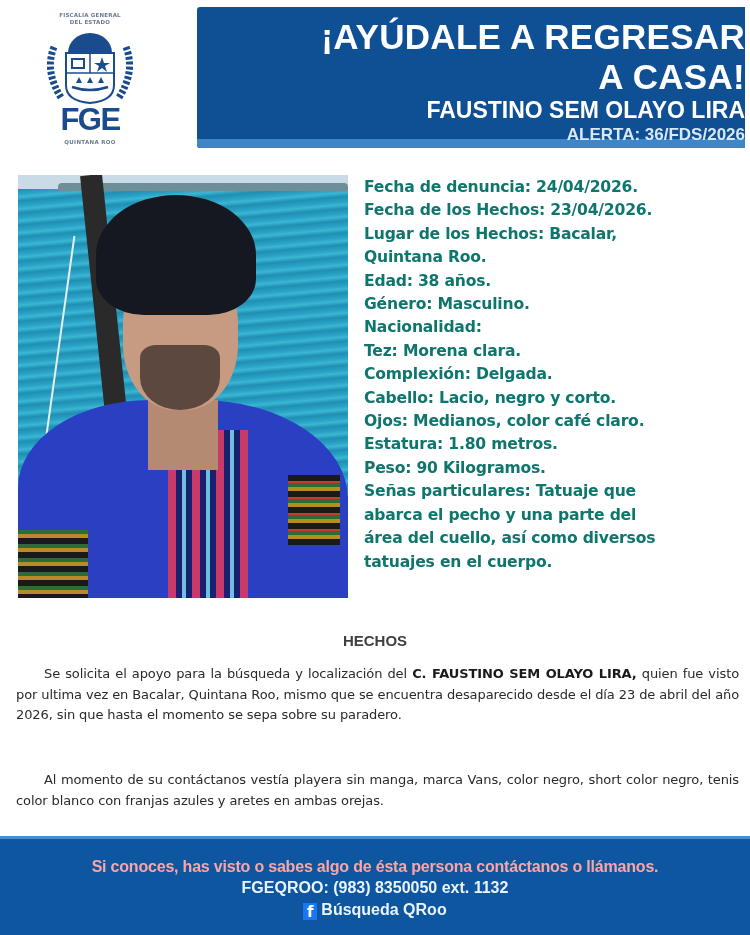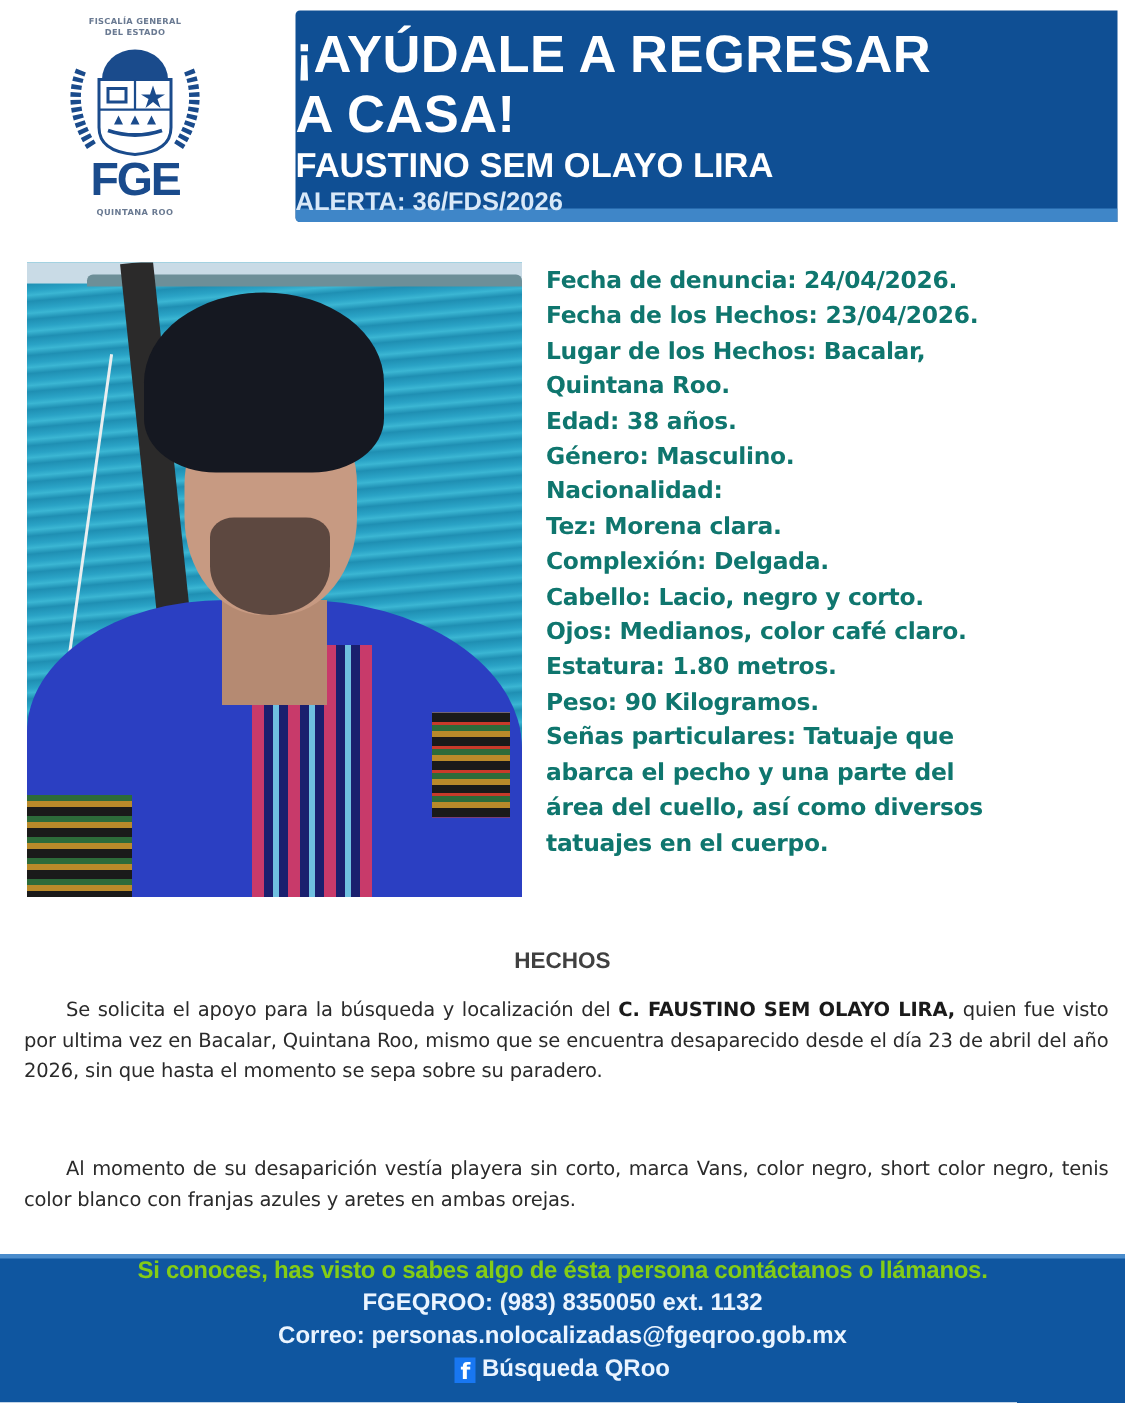--- a/index.html
+++ b/index.html
@@ -8,21 +8,21 @@
 
   
   .logo { position: absolute; left: 30px; top: 6px; width: 120px; height: 148px; text-align: center; }
   .logo .org { font-size: 5.5px; line-height: 6.5px; color: #6a7a92; font-weight: bold; letter-spacing: 0.2px; margin-top: 6px; }
   .logo svg { display: block; margin: 2px auto 0; }
   .logo .fge { font-family: "Liberation Sans", sans-serif; font-weight: bold; font-size: 31px; line-height: 30px; color: #1a4b8c; letter-spacing: -1.5px; margin-top: -2px; text-align: center; }
   .logo .state { font-size: 5.5px; color: #6a7a92; font-weight: bold; margin-top: 4px; letter-spacing: 0.3px; }
 
   
   .banner { position: absolute; left: 197px; top: 7px; width: 548px; height: 141px;
-            background: #0f4f94; border-radius: 3px 0 0 3px; overflow: hidden; text-align: left; color: #ffffff; }
+            background: #0f4f94; border-radius: 3px 0 0 3px; overflow: hidden; text-align: right; color: #ffffff; }
   .banner .strip { position: absolute; left: 0; right: 0; bottom: 0; height: 9px; background: #3f86c8; }
   .banner .title { font-family: "Liberation Sans", sans-serif; font-weight: bold; font-size: 35px; line-height: 40px; margin-top: 10px; letter-spacing: 0.3px; }
   .banner .name { font-family: "Liberation Sans", sans-serif; font-weight: bold; font-size: 23px; line-height: 26px; margin-top: 0px; }
   .banner .alert { position: relative; z-index: 2; font-family: "Liberation Sans", sans-serif; font-weight: bold; font-size: 17px; line-height: 20px; color: #d8e8f8; margin-top: 2px; }
 
   
   .photo { position: absolute; left: 18px; top: 175px; width: 330px; height: 423px; overflow: hidden; background: #2e9fc0; }
   .photo .sky { position: absolute; left: 0; top: 0; width: 100%; height: 14px; background: #c9dbe6; }
   .photo .shore { position: absolute; left: 40px; top: 8px; width: 290px; height: 8px; background: #6d8f98; border-radius: 4px 4px 0 0; }
   .photo .water { position: absolute; left: 0; top: 14px; width: 100%; height: 100%;
@@ -51,21 +51,21 @@
   .para { position: absolute; left: 16px; width: 723px; font-family: "DejaVu Sans", sans-serif; font-size: 13px; line-height: 20.5px;
           color: #2a2a2a; text-align: justify; text-indent: 28px; letter-spacing: -0.1px; }
   .para b { font-weight: bold; color: #1a1a1a; }
   .para1 { top: 664px; }
   .para2 { top: 770px; }
 
   
   .footer { position: absolute; left: 0; top: 836px; width: 750px; height: 99px; background: #0f56a0; color: #ffffff; text-align: center;
             font-family: "Liberation Sans", sans-serif; font-weight: bold; }
   .footer .top-line { position: absolute; left: 0; right: 0; top: 0; height: 3px; background: #4a8ccc; }
-  .footer .l1 { font-size: 16px; line-height: 20px; margin-top: 2px; color: #84cc16; letter-spacing: -0.2px; }
+  .footer .l1 { font-size: 16px; line-height: 20px; margin-top: 21px; color: #fca5a5; letter-spacing: -0.2px; }
   .footer .l2, .footer .l3, .footer .l4 { font-size: 16px; line-height: 22px; color: #eaf4ff; }
   .footer .fb { display: inline-block; width: 14px; height: 17px; background: #1877f2; color: #ffffff; font-size: 15px; line-height: 18px; vertical-align: -2px; margin-right: 4px; font-family: "DejaVu Sans", sans-serif; }
 </style>
 </head>
 <body>
 
 <div class="logo">
   <div class="org">
     <div>FISCALÍA GENERAL</div>
     <div>DEL ESTADO</div>
@@ -132,21 +132,20 @@
   <div class="line">Estatura: 1.80 metros.</div>
   <div class="line">Peso: 90 Kilogramos.</div>
   <div class="line">Señas particulares: Tatuaje que</div>
   <div class="line">abarca el pecho y una parte del</div>
   <div class="line">área del cuello, así como diversos</div>
   <div class="line">tatuajes en el cuerpo.</div>
 </div>
 
 <div class="hechos-title">HECHOS</div>
 <p class="para para1"><span>Se solicita el apoyo para la búsqueda y localización del </span><b>C. FAUSTINO SEM OLAYO LIRA,</b><span> quien fue visto por ultima vez en Bacalar, Quintana Roo, mismo que se encuentra desaparecido desde el día 23 de abril del año 2026, sin que hasta el momento se sepa sobre su paradero.</span></p>
-<p class="para para2">Al momento de su desaparición vestía playera sin corto, marca Vans, color negro, short color negro, tenis color blanco con franjas azules y aretes en ambas orejas.</p>
+<p class="para para2">Al momento de su contáctanos vestía playera sin manga, marca Vans, color negro, short color negro, tenis color blanco con franjas azules y aretes en ambas orejas.</p>
 
 <div class="footer">
   <div class="top-line"></div>
   <div class="l1">Si conoces, has visto o sabes algo de ésta persona contáctanos o llámanos.</div>
   <div class="l2">FGEQROO: (983) 8350050 ext. 1132</div>
-  <div class="l3">Correo: personas.nolocalizadas@fgeqroo.gob.mx</div>
   <div class="l4"><span class="fb">f</span><span>Búsqueda QRoo</span></div>
 </div>
 
 </body></html>

